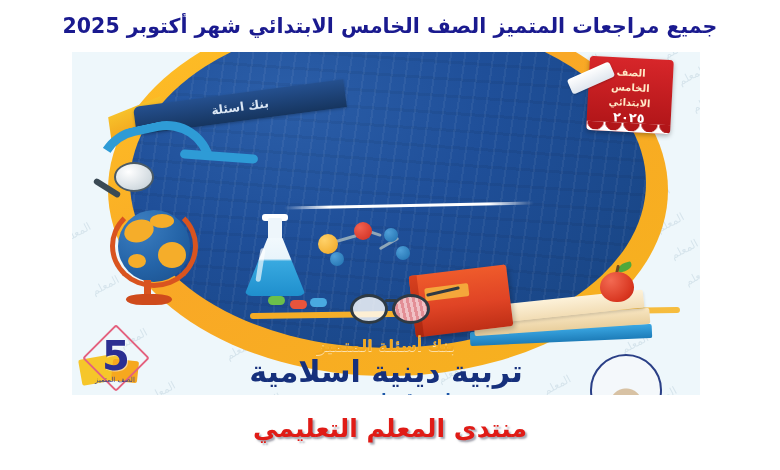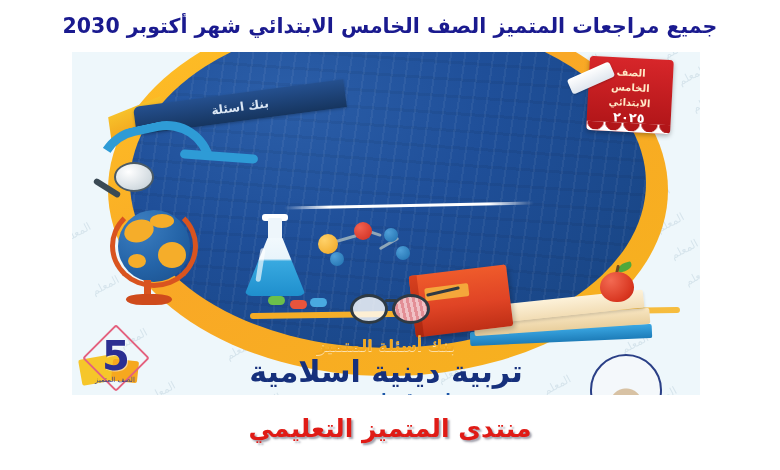--- a/index.html
+++ b/index.html
@@ -412,21 +412,21 @@
     letter-spacing:1px;
     text-shadow: 2px 2px 2px rgba(90,90,110,.55);
     white-space:nowrap;
   }
 </style>
 </head>
 <body>
 
 <div id="page">
 
-  <div class="headline">جميع مراجعات المتميز الصف الخامس الابتدائي شهر أكتوبر 2030</div>
+  <div class="headline">جميع مراجعات المتميز الصف الخامس الابتدائي شهر أكتوبر 2025</div>
 
   <div class="poster">
 
     <div class="wm">المعلم  المعلم  المعلم  المعلم  المعلم  المعلم  المعلم  المعلم  المعلم  المعلم
 المعلم  المعلم  المعلم  المعلم  المعلم  المعلم  المعلم  المعلم  المعلم  المعلم
 المعلم  المعلم  المعلم  المعلم  المعلم  المعلم  المعلم  المعلم  المعلم  المعلم
 المعلم  المعلم  المعلم  المعلم  المعلم  المعلم  المعلم  المعلم  المعلم  المعلم
 المعلم  المعلم  المعلم  المعلم  المعلم  المعلم  المعلم  المعلم  المعلم  المعلم
 المعلم  المعلم  المعلم  المعلم  المعلم  المعلم  المعلم  المعلم  المعلم  المعلم
 المعلم  المعلم  المعلم  المعلم  المعلم  المعلم  المعلم  المعلم  المعلم  المعلم
@@ -529,15 +529,15 @@
       <div class="cap">الصف المتميز</div>
     </div>
 
     <div class="avatar">
       
       
     </div>
 
   </div>
 
-  <div class="footer">منتدى المتميز التعليمي</div>
+  <div class="footer">منتدى المعلم التعليمي</div>
 
 </div>
 
 </body></html>

